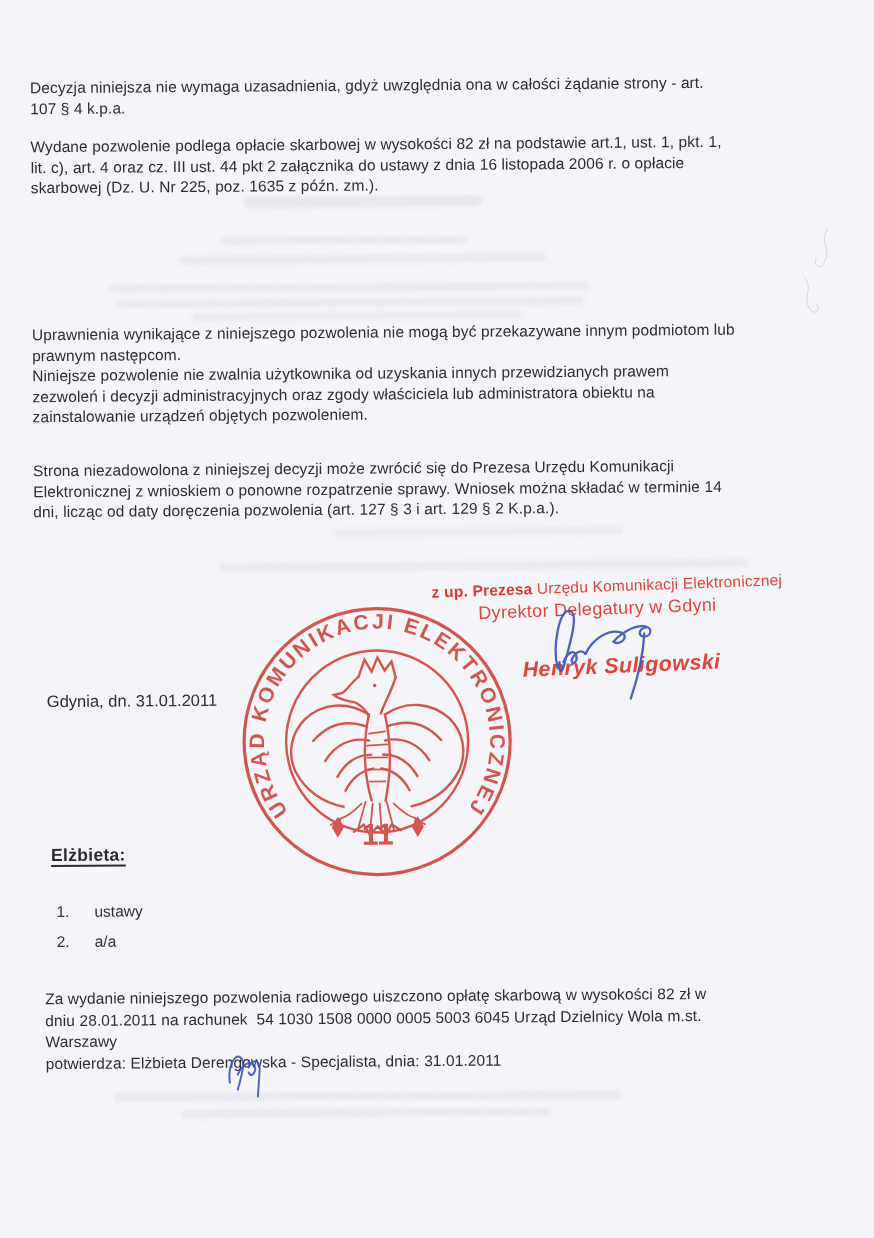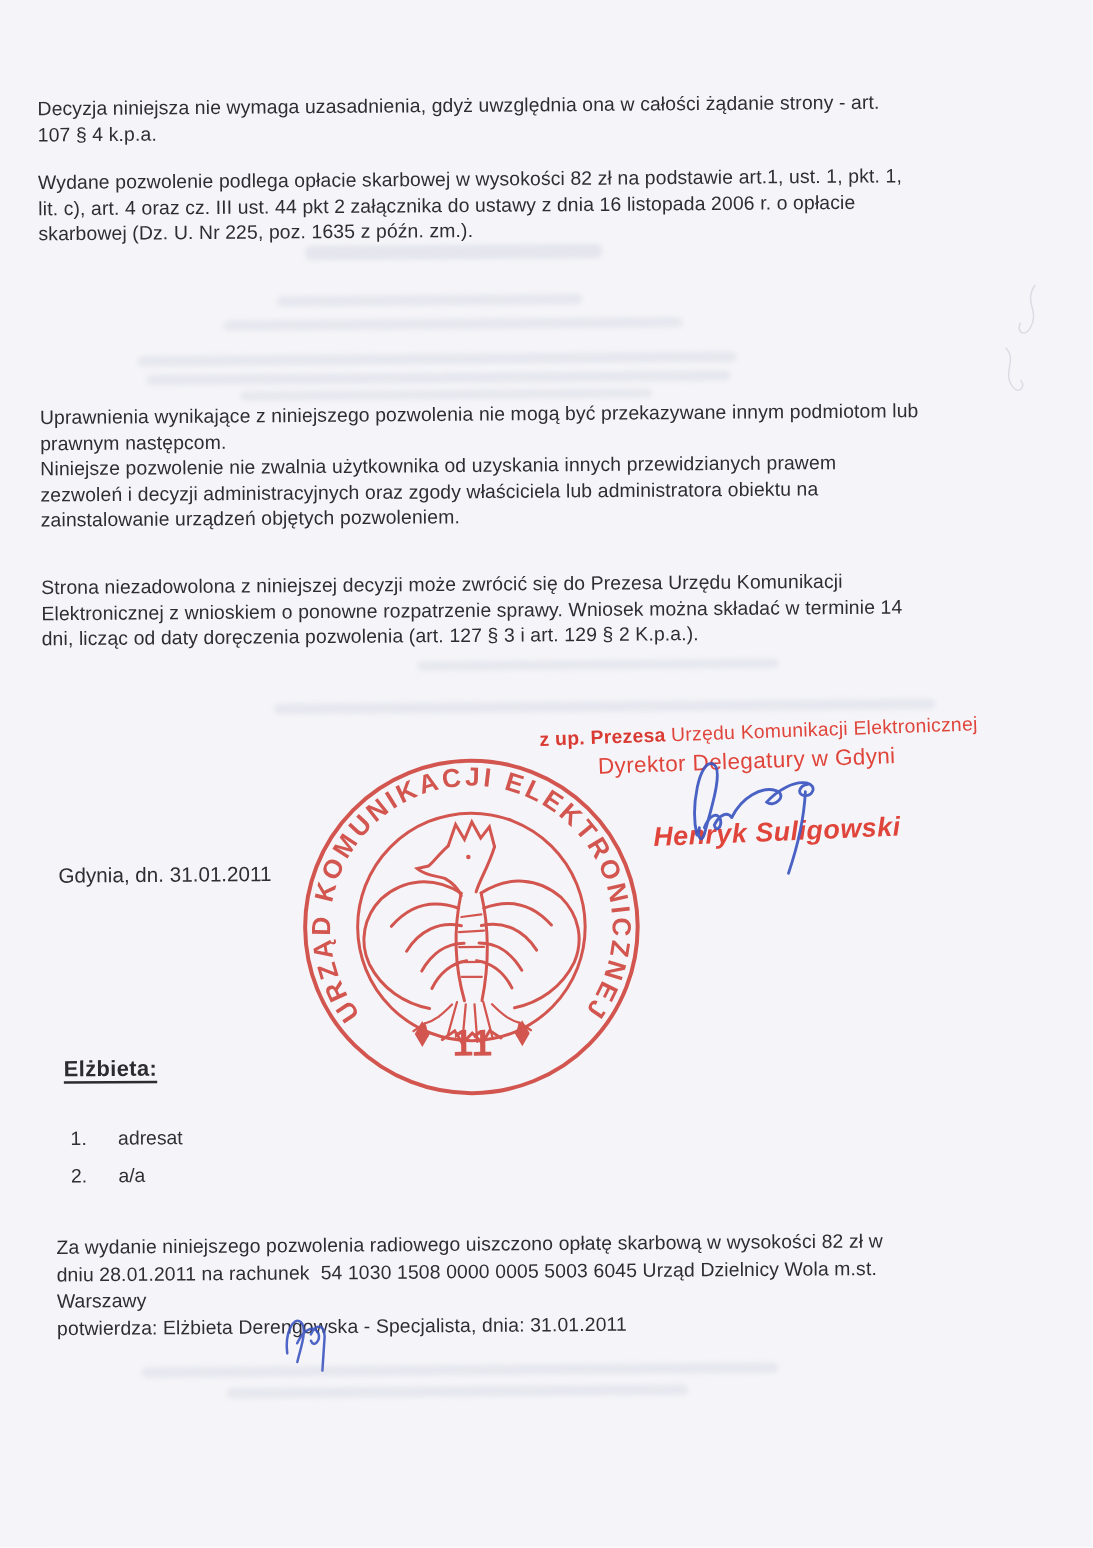--- a/index.html
+++ b/index.html
@@ -160,21 +160,21 @@
         <path d="M 114 230 L 124 223 L 130 233 L 138 225 L 146 233 L 152 223 L 161 229"></path>
         <path d="M 122 202 C 114 210, 108 215, 100 217 M 100 217 l -9 6 M 100 217 l -4 10 M 100 217 l 2 10" stroke-width="1.8"></path>
         <path d="M 154 202 C 162 210, 168 215, 176 217 M 176 217 l 9 6 M 176 217 l 4 10 M 176 217 l -2 10" stroke-width="1.8"></path>
       </g>
     </svg>
 
     <div class="otrzymuja">Elżbieta:</div>
     <div class="dist-list">
       <div class="dist-row">
         <span>1.</span>
-        <span>adresat</span>
+        <span>ustawy</span>
       </div>
       <div class="dist-row">
         <span>2.</span>
         <span>a/a</span>
       </div>
     </div>
 
     <p class="para p-payment">Za wydanie niniejszego pozwolenia radiowego uiszczono opłatę skarbową w wysokości 82 zł w
 dniu 28.01.2011 na rachunek  54 1030 1508 0000 0005 5003 6045 Urząd Dzielnicy Wola m.st.
 Warszawy

